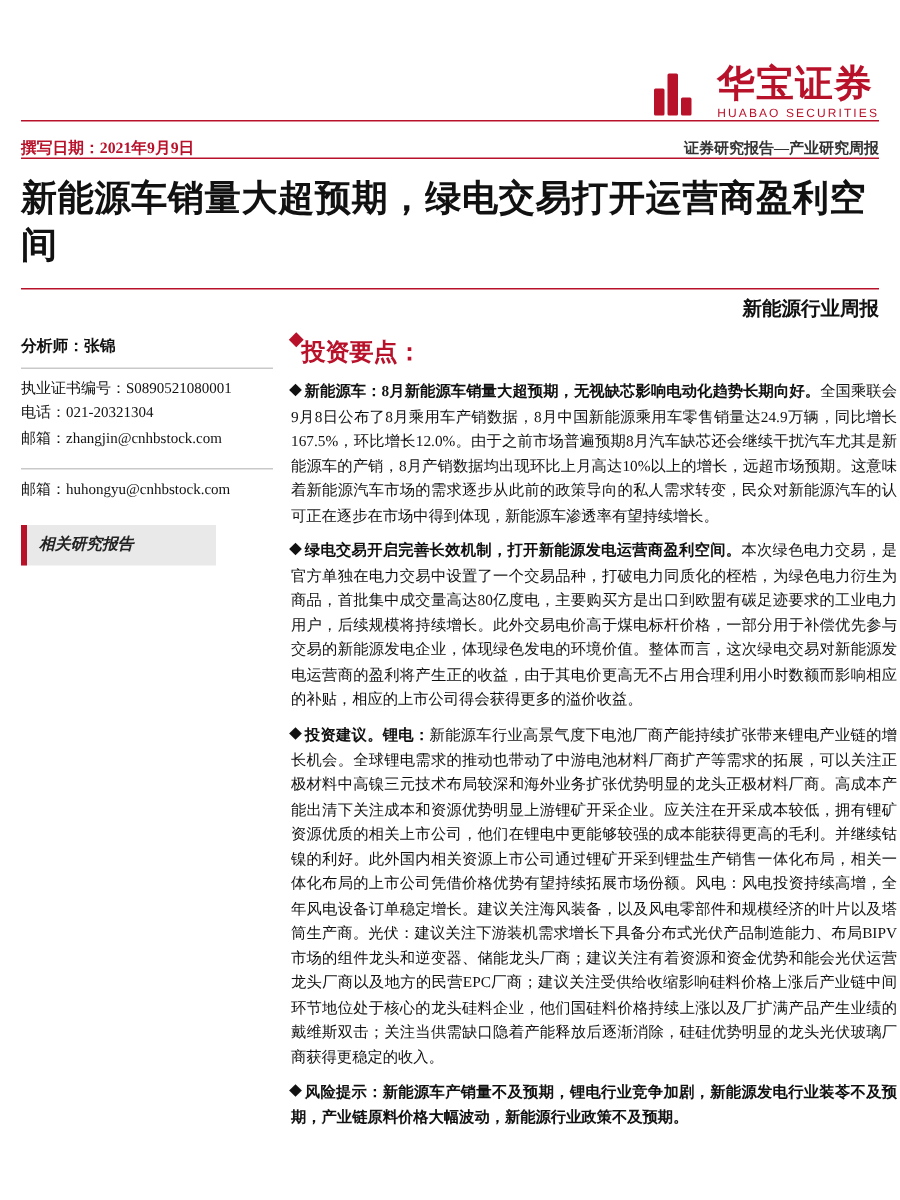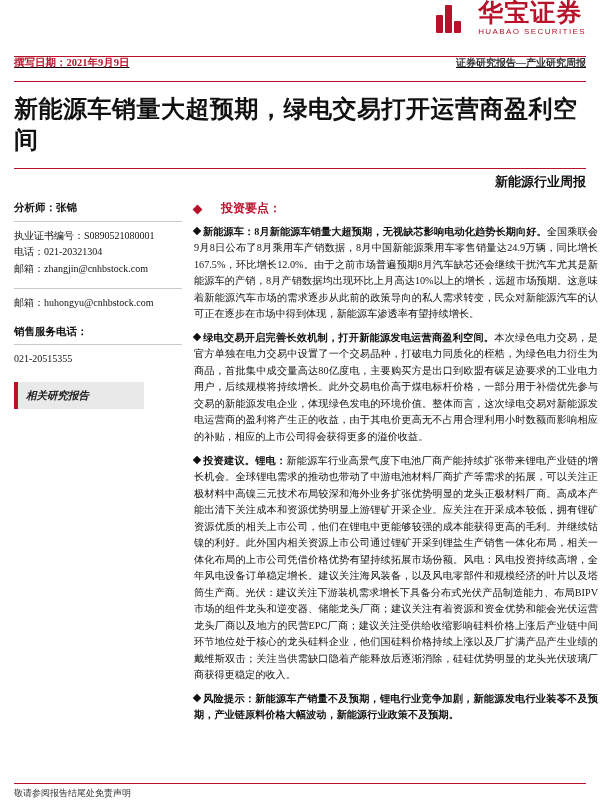--- a/index.html
+++ b/index.html
@@ -20,24 +20,25 @@
     height: 800px;
     position: relative;
     box-sizing: border-box;
   }
 
   
   .header {
     height: 56px;
     position: relative;
     display: flex;
-    align-items: flex-start;
+    align-items: flex-end;
     justify-content: flex-end;
     padding-right: 14px;
     box-sizing: border-box;
+    margin-top: 24px;
   }
   .brand {
     display: flex;
     align-items: center;
     gap: 8px;
   }
   .brand-mark {
     width: 34px;
     height: 30px;
     position: relative;
@@ -70,26 +71,25 @@
     color: #b8122b;
     letter-spacing: 1.4px;
     margin-top: 3px;
   }
 
   
   .topbar {
     position: relative;
     height: 26px;
     display: flex;
-    align-items: flex-start;
+    align-items: flex-end;
     justify-content: space-between;
     padding: 0 14px;
     box-sizing: border-box;
     font-size: 10.5px;
-    text-decoration: underline;
   }
   .topbar::before {
     content: "";
     position: absolute;
     left: 14px; right: 14px; top: 0;
     border-top: 1px solid #b8122b;
   }
   .topbar::after {
     content: "";
     position: absolute;
@@ -166,27 +166,26 @@
     font-size: 10.5px;
     font-weight: bold;
     color: #222;
     width: 130px;
     box-sizing: border-box;
     font-style: italic;
   }
 
   
   .rc-title {
-    font-size: 12px;
+    font-size: 16px;
     font-weight: bold;
     color: #b8122b;
     margin-bottom: 5px;
     display: flex;
-    align-items: center;
-    gap: 20px;
+    gap: 0;
   }
   .diamond {
     display: inline-block;
     width: 7px;
     height: 7px;
     background: #b8122b;
     transform: rotate(45deg);
     flex: 0 0 auto;
   }
   .diamond-sm {
@@ -261,25 +260,20 @@
         <div class="lc-line">执业证书编号：S0890521080001</div>
         <div class="lc-line">电话：021-20321304</div>
         <div class="lc-line">邮箱：zhangjin@cnhbstock.com</div>
       </div>
 
       <div class="lc-block">
         <div class="lc-rule"></div>
         <div class="lc-line">邮箱：huhongyu@cnhbstock.com</div>
       </div>
 
-      <div class="lc-block">
-        <div class="lc-head">销售服务电话：</div>
-        <div class="lc-rule"></div>
-        <div class="lc-line">021-20515355</div>
-      </div>
 
       <div class="related-box">相关研究报告</div>
     </div>
 
     <div class="col-right">
       <div class="rc-title">
         <span class="diamond"></span>
         <span>投资要点：</span>
       </div>
 

